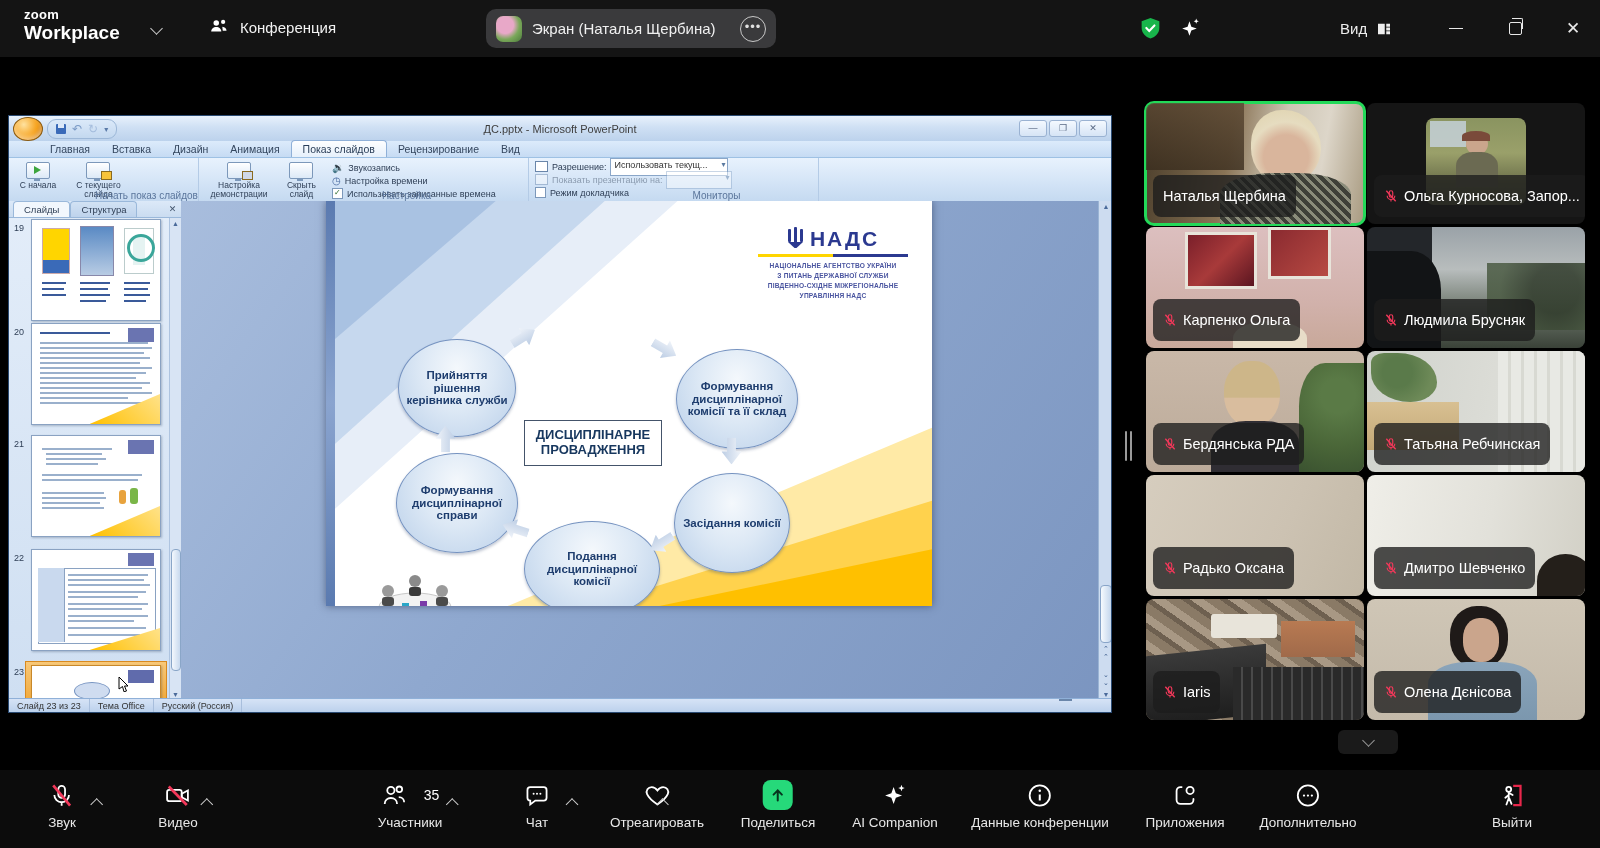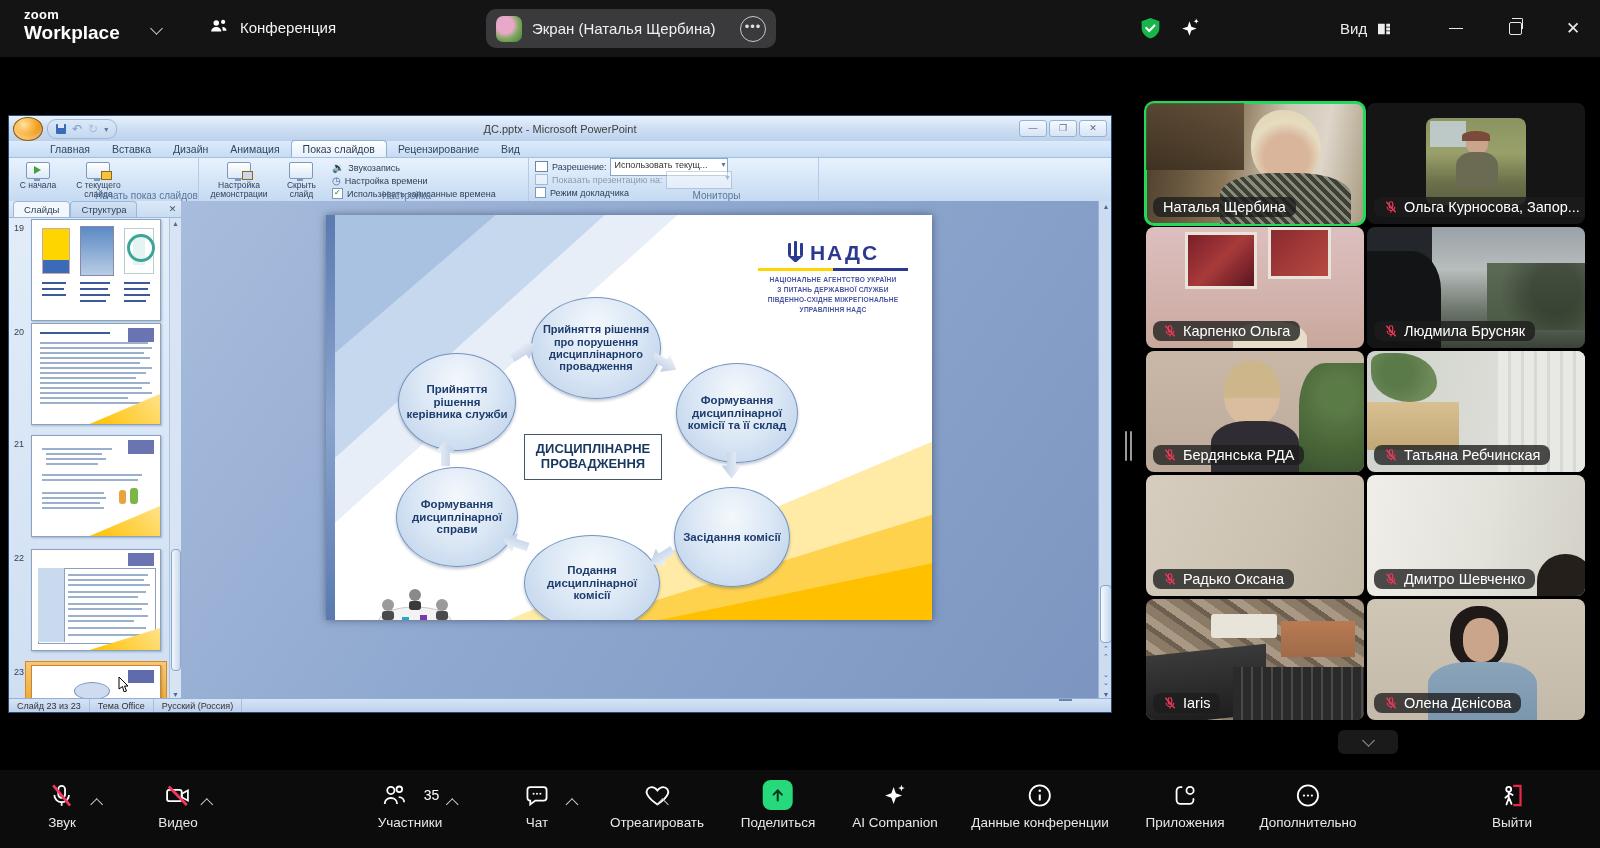--- a/index.html
+++ b/index.html
@@ -75,42 +75,42 @@
   .dblchev{position:absolute;left:0;width:14px;height:16px;font-size:7px;line-height:8px;color:#3a5a8a;text-align:center;}
   
   .ppt-status{position:absolute;left:0;bottom:0;width:100%;height:13px;background:linear-gradient(#d6e3f6,#bcd1ec);border-top:1px solid #8fb0d8;font-size:9px;color:#333;display:flex;align-items:center;}
   .ppt-status .cell{padding:0 8px;border-right:1px solid #a8bedc;height:100%;display:flex;align-items:center;}
   .zoomctl{position:absolute;right:6px;top:0;height:100%;display:flex;align-items:center;gap:18px;font-size:9px;color:#333;flex-direction:column;}
   .vicon{width:11px;height:9px;border:1px solid #6a86aa;background:#fff;}
   .ztrack{width:80px;height:3px;background:#9ab0d0;position:relative;border-radius:2px;}
   .zthumb{position:absolute;left:36px;top:-4px;width:5px;height:11px;background:linear-gradient(#fff,#cfdcEE);border:1px solid #6a86aa;border-radius:2px;}
   .zbtn{width:11px;height:11px;border:1px solid #6a86aa;border-radius:50%;background:#fff;line-height:9px;text-align:center;font-size:9px;color:#44566e;}
   
-  .slide{position:absolute;left:145px;top:14px;width:606px;height:405px;background:#fff;box-shadow:0 0 8px rgba(20,30,60,.5);overflow:hidden;}
+  .slide{position:absolute;left:145px;top:0;width:606px;height:405px;background:#fff;box-shadow:0 0 8px rgba(20,30,60,.5);overflow:hidden;}
   .leftbar{position:absolute;left:0;top:0;width:9px;height:100%;background:linear-gradient(180deg,#5a7ab0,#8aa4cf 50%,#5a7ab0);}
   .diag0{position:absolute;left:0;top:0;width:100%;height:100%;background:#e7eef8;clip-path:polygon(0 0,58% 0,0 78%);}
   .diag1{position:absolute;left:0;top:0;width:100%;height:100%;background:#c6d8ee;clip-path:polygon(0 0,46% 0,0 62%);}
   .diag2{position:absolute;left:0;top:0;width:100%;height:100%;background:#a9c2e2;clip-path:polygon(0 0,28% 0,0 36%);}
   .yel1{position:absolute;left:0;top:0;width:100%;height:100%;background:#ffeaa6;clip-path:polygon(30% 100%,100% 56%,100% 100%);}
   .yel2{position:absolute;left:0;top:0;width:100%;height:100%;background:#ffd24d;clip-path:polygon(44% 100%,100% 74%,100% 100%);}
   .yel3{position:absolute;left:0;top:0;width:100%;height:100%;background:#ffc000;clip-path:polygon(55% 100%,100% 86%,100% 100%);}
   .whiwedge{position:absolute;left:0;top:0;width:100%;height:100%;background:#fff;clip-path:polygon(30% 100%,78% 100%,100% 93%,100% 100%);opacity:.55;}
   .logo{position:absolute;right:14px;top:26px;width:170px;text-align:center;}
   .logo-top{display:flex;align-items:center;justify-content:center;gap:6px;}
   .logo-name{font-size:21px;font-weight:bold;color:#2b3990;letter-spacing:2px;}
   .logo-bar{margin:3px auto 4px;width:150px;height:3px;background:linear-gradient(90deg,#ffd500 0 50%,#2b3990 50% 100%);}
   .logo-lines{font-size:6.6px;color:#4a55a0;line-height:1.5;letter-spacing:.2px;font-weight:bold;}
   .node{position:absolute;border-radius:50%;background:radial-gradient(ellipse at 50% 30%,#f4f8fc 0%,#dce8f5 45%,#b9cfe9 100%);border:1px solid #7693c0;box-shadow:0 2px 3px rgba(50,70,110,.3);display:flex;align-items:center;justify-content:center;text-align:center;color:#1e3d6e;font-weight:bold;font-size:11.5px;line-height:1.12;padding:6px;box-sizing:border-box;}
   .centerbox{position:absolute;left:198px;top:219px;width:136px;height:44px;background:#fff;border:1.5px solid #44546a;display:flex;align-items:center;justify-content:center;text-align:center;color:#17375e;font-weight:bold;font-size:13px;line-height:1.15;}
   .barrow{position:absolute;width:27px;height:20px;clip-path:polygon(0 28%,52% 28%,52% 0,100% 50%,52% 100%,52% 72%,0 72%);background:linear-gradient(#f0f4fa,#bccde4);}
   
   .tiles{position:absolute;left:1146px;top:103px;width:440px;height:620px;}
   .tile{position:absolute;width:218px;height:121px;border-radius:8px;overflow:hidden;background:#222;}
   .tile.speaking{outline:3px solid #23d959;outline-offset:-1px;}
-  .nameplate{position:absolute;left:7px;bottom:7px;display:inline-flex;align-items:center;gap:6px;background:rgba(28,28,28,.78);border-radius:8px;padding:2px 10px;color:#fff;font-size:14.5px;white-space:nowrap;max-width:200px;overflow:hidden;}
+  .nameplate{position:absolute;left:7px;bottom:7px;display:inline-flex;align-items:center;gap:6px;background:rgba(28,28,28,.78);border-radius:8px;padding:13px 10px;color:#fff;font-size:14.5px;white-space:nowrap;max-width:200px;overflow:hidden;}
   .downbtn{position:absolute;left:1338px;top:730px;width:60px;height:24px;display:flex;align-items:center;justify-content:center;background:#1a1a1a;border-radius:6px;}
   .handle{position:absolute;left:1125px;top:431px;width:10px;height:30px;display:flex;gap:3px;}
   .handle div{width:2px;height:100%;background:#9a9a9a;border-radius:1px;}
   
   .d{position:absolute;}
   
   .footer{position:absolute;left:0;top:770px;width:1600px;height:78px;background:#0c0c0c;}
   .fitem{position:absolute;top:10px;display:flex;flex-direction:column;align-items:center;transform:translateX(-50%);}
   .fitem .lab{margin-top:5px;font-size:13.5px;color:#e8e8e8;white-space:nowrap;}
   .fchev{position:absolute;top:20px;}
@@ -377,21 +377,20 @@
         </div>
         <div class="logo-bar"></div>
         <div class="logo-lines">
           <div>НАЦІОНАЛЬНЕ АГЕНТСТВО УКРАЇНИ</div>
           <div>З ПИТАНЬ ДЕРЖАВНОЇ СЛУЖБИ</div>
           <div>ПІВДЕННО-СХІДНЕ МІЖРЕГІОНАЛЬНЕ</div>
           <div>УПРАВЛІННЯ НАДС</div>
         </div>
       </div>
       <div class="node" style="left:72px;top:138px;width:118px;height:98px;">Прийняття рішення керівника служби</div>
-      <div class="node" style="left:205px;top:82px;width:130px;height:102px;font-size:11px;">Прийняття рішення про порушення дисциплінарного провадження</div>
       <div class="node" style="left:350px;top:148px;width:122px;height:100px;">Формування дисциплінарної комісії та її склад</div>
       <div class="node" style="left:348px;top:272px;width:116px;height:100px;">Засідання комісії</div>
       <div class="node" style="left:198px;top:320px;width:136px;height:96px;">Подання дисциплінарної комісії</div>
       <div class="node" style="left:70px;top:252px;width:122px;height:100px;">Формування дисциплінарної справи</div>
       <div class="centerbox">ДИСЦИПЛІНАРНЕ ПРОВАДЖЕННЯ</div>
       <div class="barrow" style="left:184px;top:126px;transform:rotate(-32deg);"></div>
       <div class="barrow" style="left:325px;top:138px;transform:rotate(30deg);"></div>
       <div class="barrow" style="left:392px;top:240px;transform:rotate(90deg);"></div>
       <div class="barrow" style="left:322px;top:332px;transform:rotate(148deg);"></div>
       <div class="barrow" style="left:176px;top:318px;transform:rotate(198deg);"></div>

